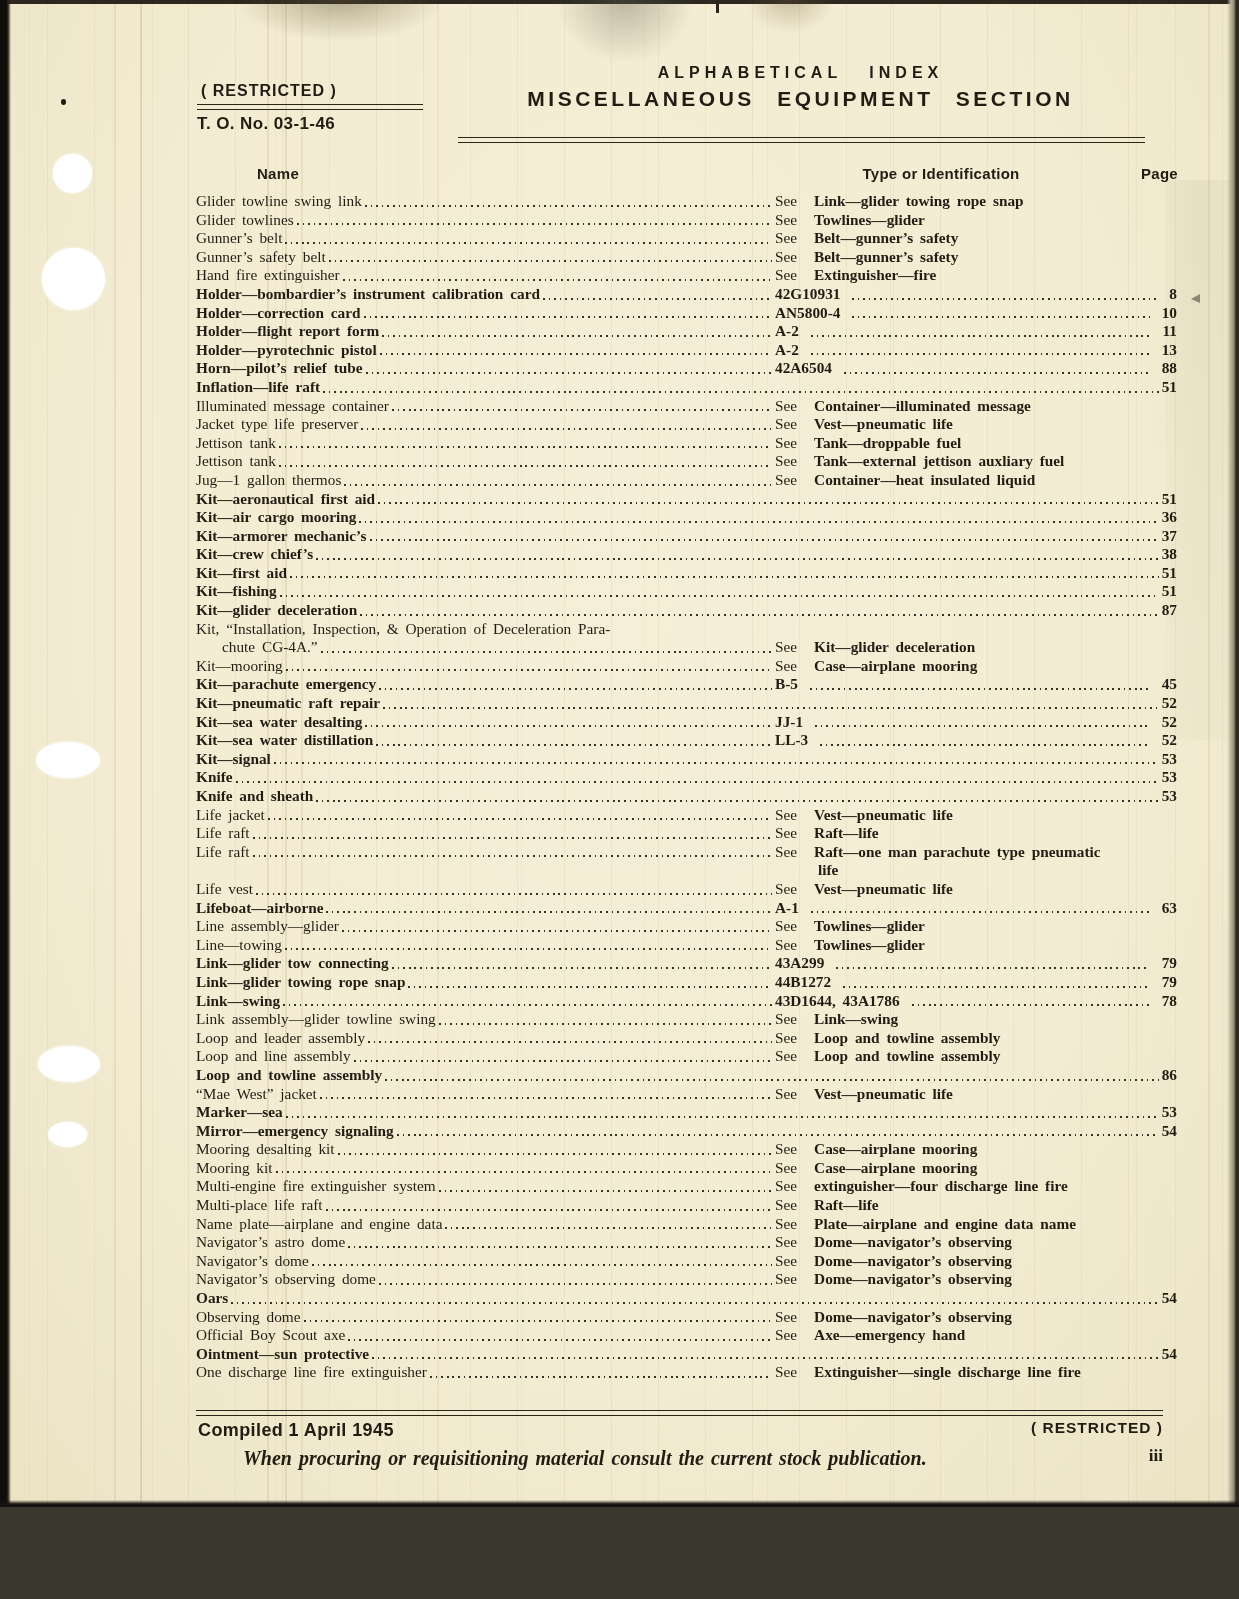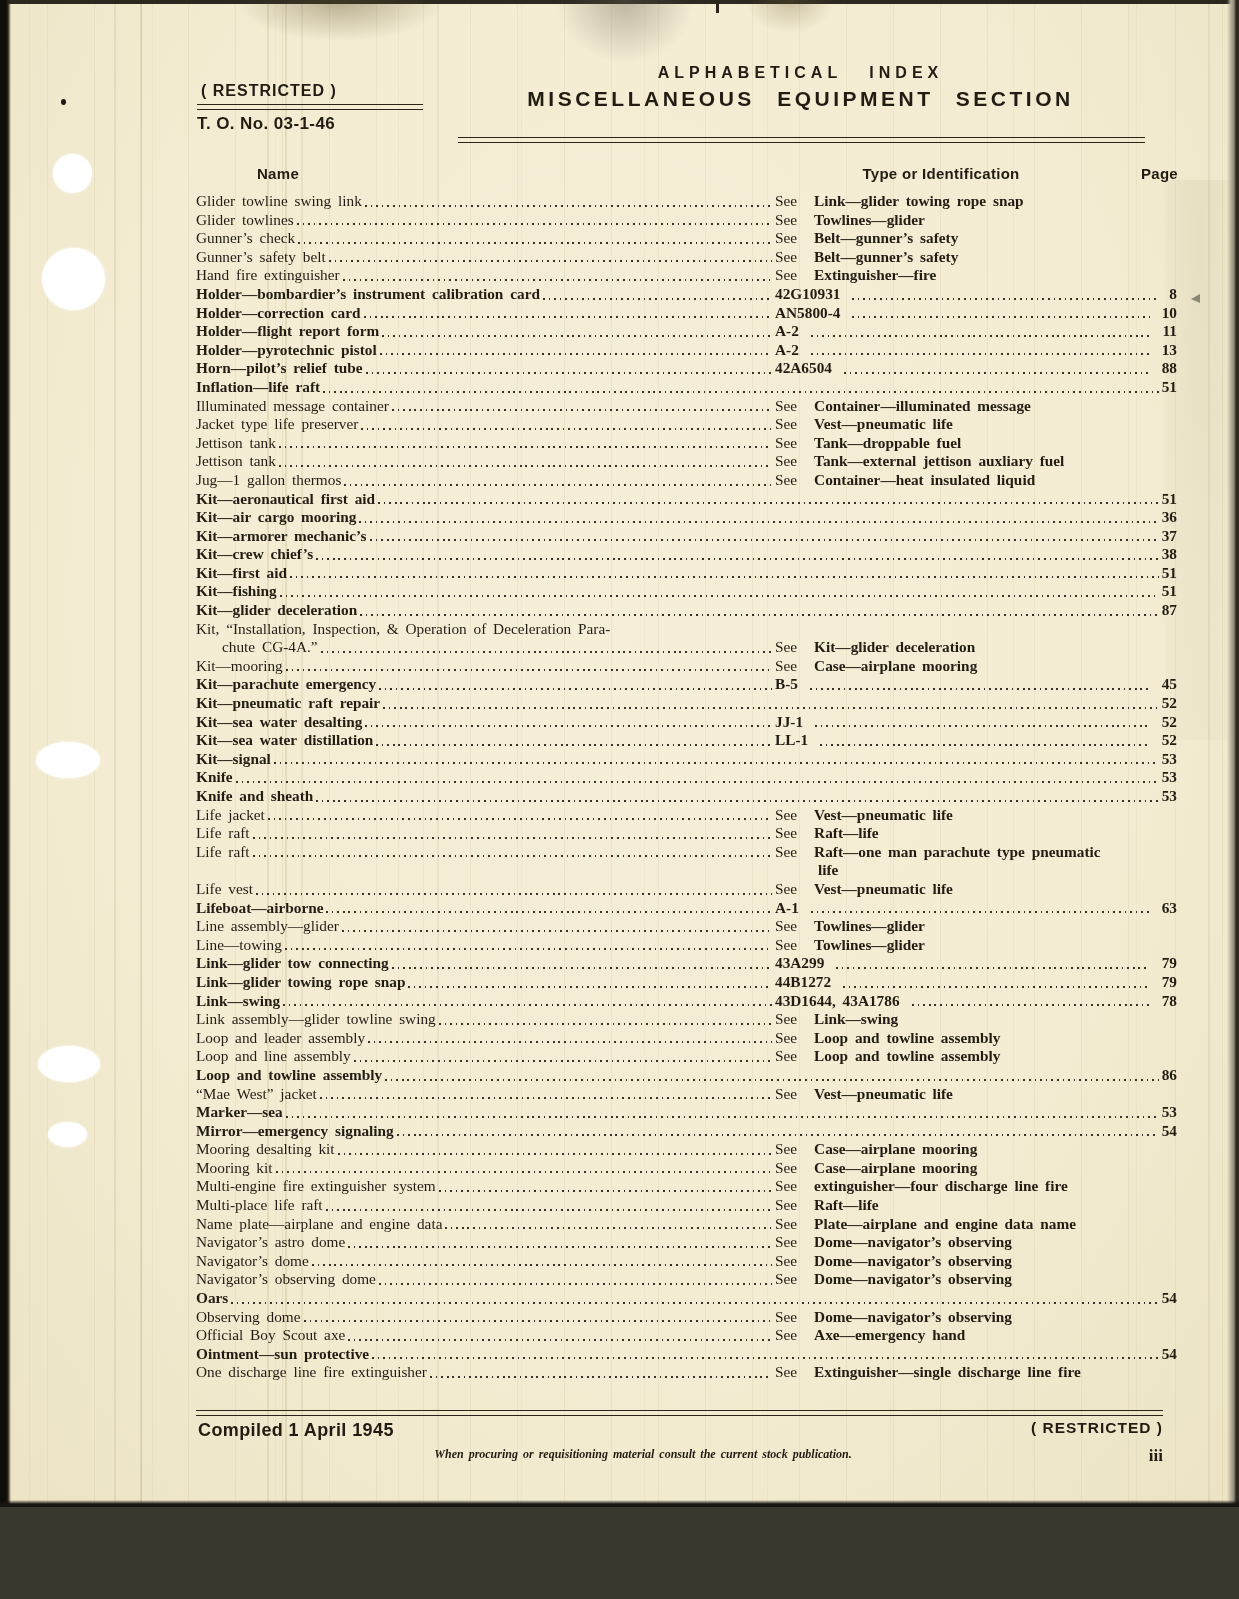--- a/index.html
+++ b/index.html
@@ -57,22 +57,22 @@
   .ref{font-weight:700;}
   .idv{font-weight:700;}
   .pagenum{font-weight:700;padding-right:4px;flex:0 0 auto;}
   .spacer{flex:0 0 582px;}
   .cont-pad{padding-left:40px;}
 
   
   .r-footer{left:196px;top:1410px;width:967px;}
   .f-compiled{position:absolute;left:198px;top:1420px;font:700 18px "Liberation Sans",sans-serif;letter-spacing:.4px;text-align:center;}
   .f-restricted{position:absolute;left:940px;top:1419px;width:223px;text-align:right;font:700 15.5px "Liberation Sans",sans-serif;letter-spacing:1px;}
-  .f-note{position:absolute;left:243px;top:1447px;width:800px;text-align:center;
-     font-family:"Liberation Serif",serif;font-style:italic;font-weight:700;font-size:12px;word-spacing:2px;}
+  .f-note{position:absolute;left:243px;top:1447px;width:800px;
+     font-family:"Liberation Serif",serif;font-style:italic;font-weight:700;font-size:20px;word-spacing:2px;}
   .f-page{position:absolute;left:1100px;top:1446px;width:63px;text-align:right;font:700 17px "Liberation Serif",serif;}
 </style>
 </head>
 <body>
 
 <div id="page">
 
   <div class="streaks"></div>
   <div class="vline" style="left:114px;opacity:.8"></div>
   <div class="vline" style="left:140px"></div>
@@ -124,21 +124,21 @@
       </div>
       <div class="row">
         <span class="name">Glider towlines</span>
         <div class="dots"></div>
         <div class="typebox">
           <span class="see-word">See</span>
           <span class="ref">Towlines—glider</span>
         </div>
       </div>
       <div class="row">
-        <span class="name">Gunner’s check</span>
+        <span class="name">Gunner’s belt</span>
         <div class="dots"></div>
         <div class="typebox">
           <span class="see-word">See</span>
           <span class="ref">Belt—gunner’s safety</span>
         </div>
       </div>
       <div class="row">
         <span class="name">Gunner’s safety belt</span>
         <div class="dots"></div>
         <div class="typebox">
@@ -318,21 +318,21 @@
         <div class="typebox">
           <span class="idv">JJ-1</span>
           <div class="dots"></div>
           <span class="pagenum">52</span>
         </div>
       </div>
       <div class="row">
         <span class="name bn">Kit—sea water distillation</span>
         <div class="dots"></div>
         <div class="typebox">
-          <span class="idv">LL-1</span>
+          <span class="idv">LL-3</span>
           <div class="dots"></div>
           <span class="pagenum">52</span>
         </div>
       </div>
       <div class="row">
         <span class="name bn">Kit—signal</span>
         <div class="dots"></div>
         <span class="pagenum">53</span>
       </div>
       <div class="row">

